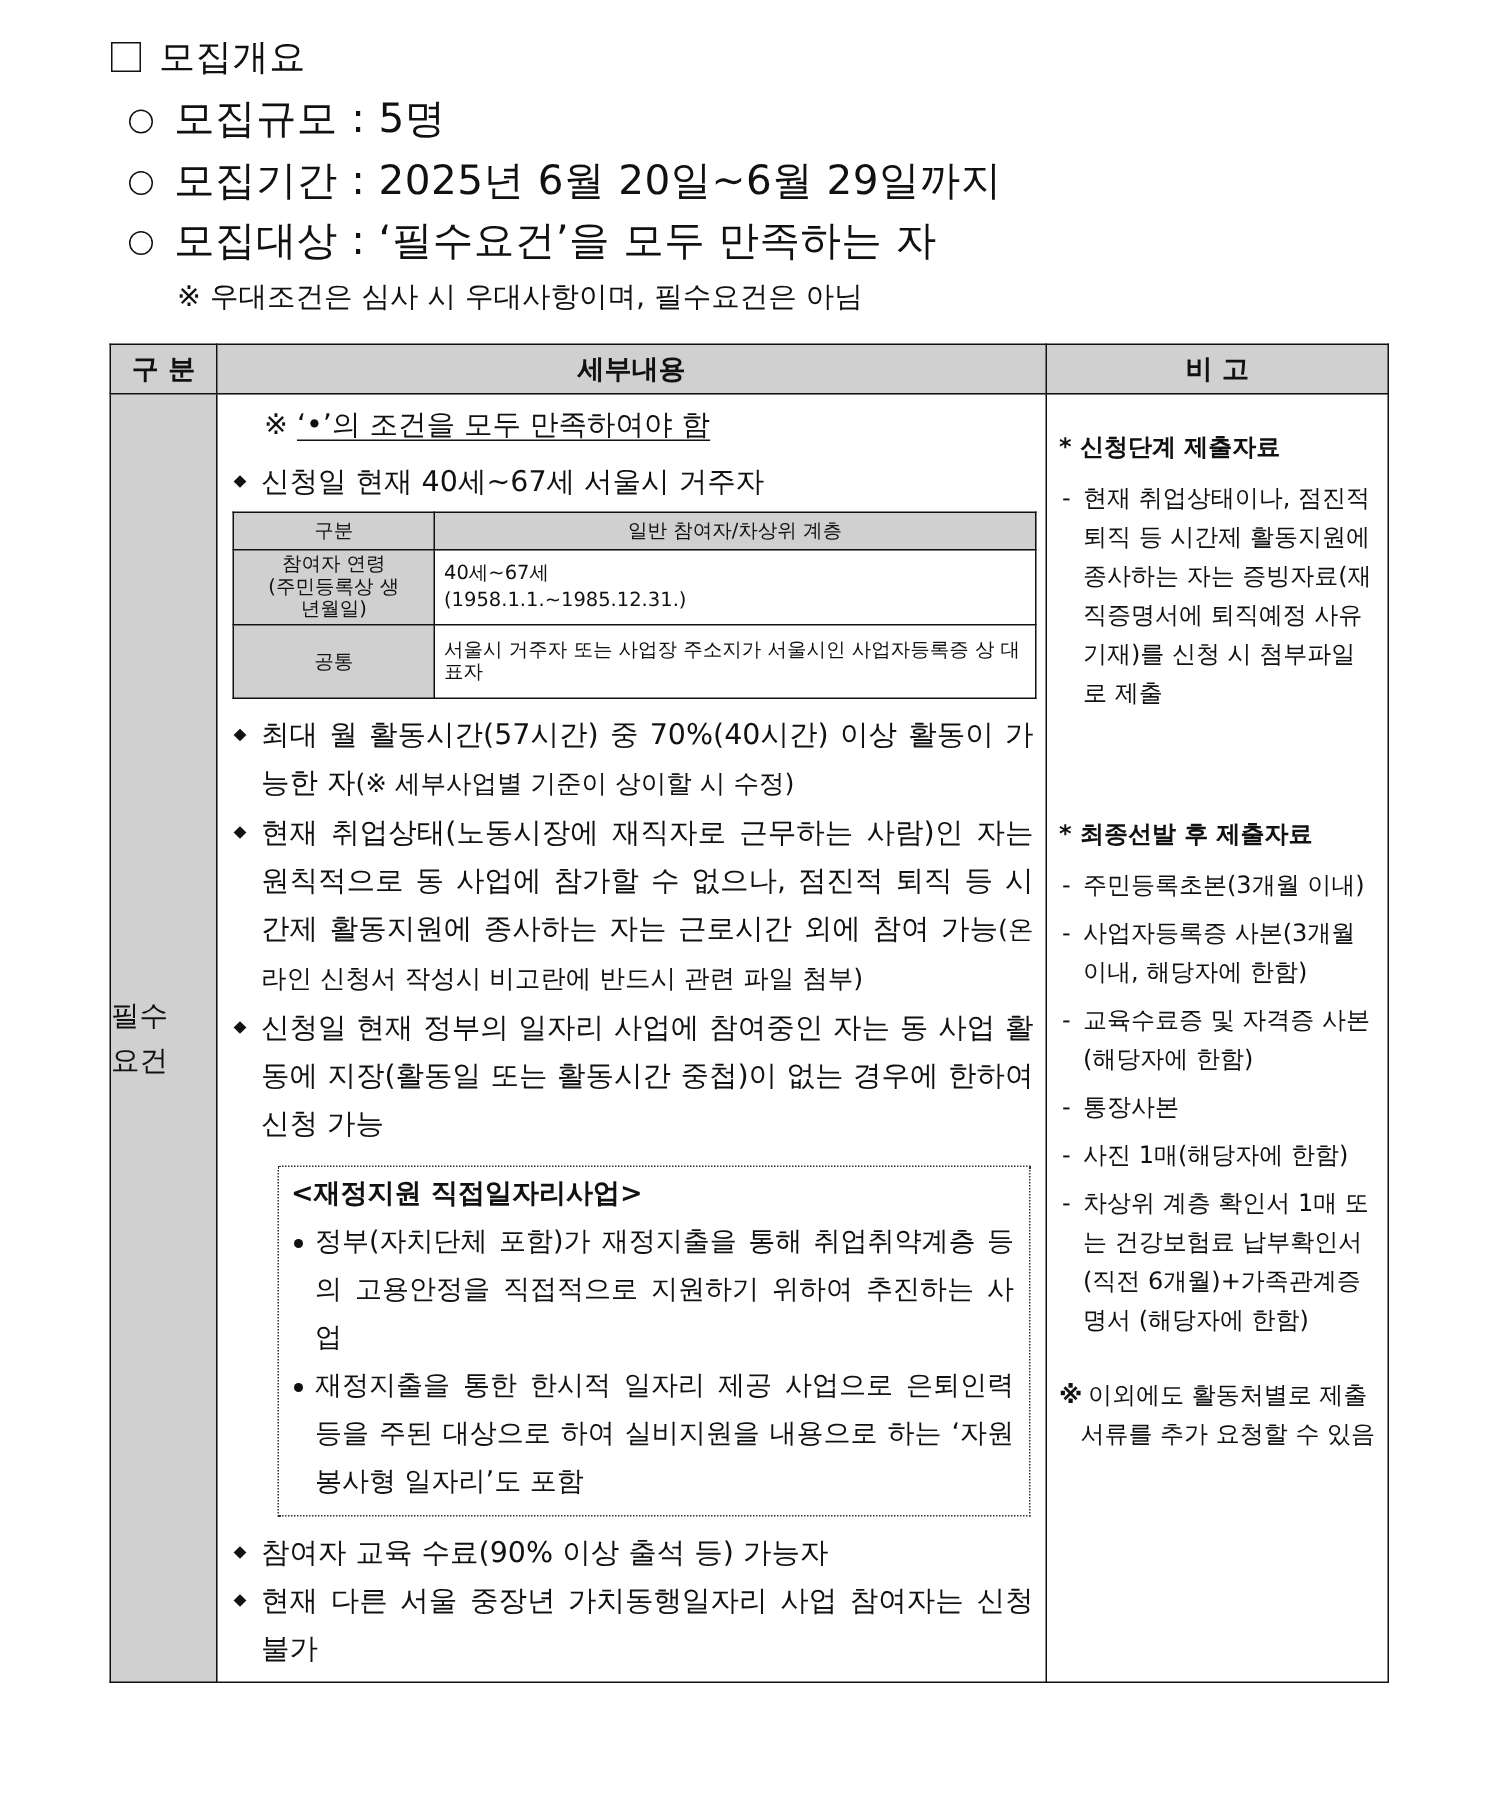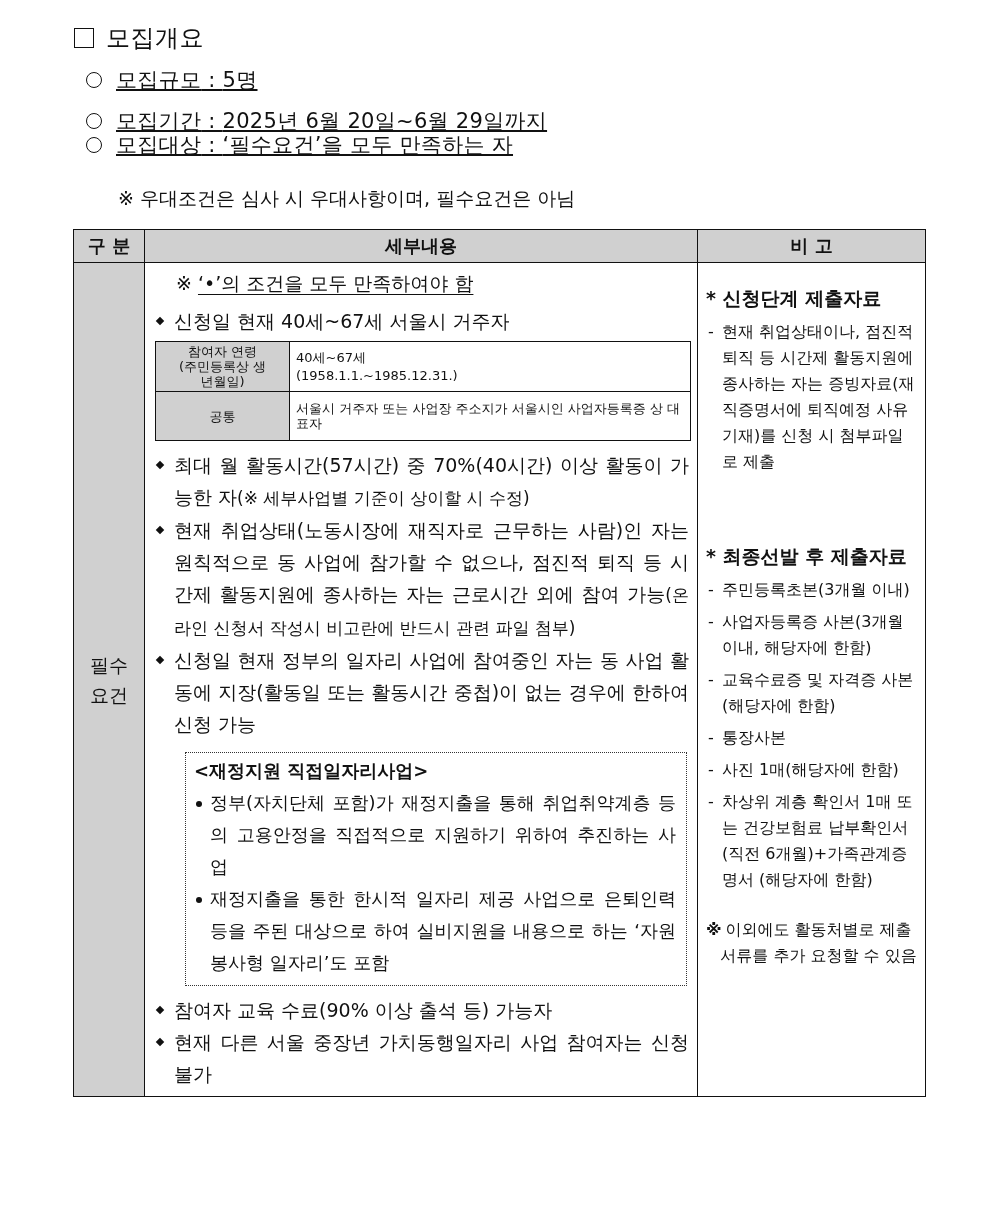--- a/index.html
+++ b/index.html
@@ -10,41 +10,41 @@
   }
   .title {
     position: absolute; left: 74px; top: 22px;
     font-size: 24px; line-height: 32px; letter-spacing: 0.5px;
   }
   .title .box {
     display: inline-block; width: 20px; height: 20px; border: 1.5px solid #111;
     vertical-align: -2px; margin-right: 12px; box-sizing: border-box;
   }
   .ov-row {
-    position: absolute; left: 86px; font-size: 21px; line-height: 28px; letter-spacing: 0.3px; text-decoration: underline;
+    position: absolute; left: 86px; font-size: 27px; line-height: 28px; letter-spacing: 0.3px;
   }
   .ov-row .circle {
     display: inline-block; width: 16px; height: 16px; border: 1.5px solid #111;
     border-radius: 50%; box-sizing: border-box; vertical-align: -1px; margin-right: 14px;
   }
   .ov-note {
     position: absolute; left: 118px; top: 185px; font-size: 19px; line-height: 26px;
   }
 
   table.main {
     position: absolute; left: 73px; top: 229px; width: 852px;
     border-collapse: collapse; table-layout: fixed; border-radius: 17px;
   }
   table.main td, table.main th { border: 1.5px solid #111; vertical-align: top; padding: 0; }
   table.main th {
     background: #d0d0d0; height: 32px; font-size: 18px; font-weight: bold;
     text-align: center; vertical-align: middle; font-family: "DejaVu Serif", serif;
   }
   td.label-cell {
-    background: #d0d0d0; text-align: center; vertical-align: middle !important;
+    background: #d0d0d0; text-align: left; vertical-align: middle !important;
     font-size: 19px; line-height: 30px; margin-left: 19px;
   }
   td.content-cell { padding: 4px 8px 6px 9px !important; font-size: 19px; line-height: 32px; }
   td.note-cell { padding: 22px 8px 6px 8px !important; font-size: 16px; line-height: 26px; }
   .notice { margin-left: 22px; }
   .notice u { text-underline-offset: 4px; }
   .bullet { position: relative; padding-left: 20px; text-align: justify; }
   .bullet::before {
     content: ""; position: absolute; left: 3px; top: 13px; width: 6px; height: 6px;
     background: #111; transform: rotate(45deg);
@@ -64,41 +64,41 @@
     border: 1px dotted #333; margin: 12px 2px 8px 31px; padding: 2px 10px 6px 8px;
     font-size: 18px; line-height: 32px;
   }
   .dotted-box .box-title { font-weight: bold; }
   .dotted-box .sub-bullet { position: relative; padding-left: 16px; text-align: justify; }
   .dotted-box .sub-bullet::before {
     content: ""; position: absolute; left: 2px; top: 14px; width: 6px; height: 6px;
     background: #111; border-radius: 50%;
   }
 
-  .note-head { font-weight: bold; font-size: 19px; margin-bottom: 8px; }
+  .note-head { font-weight: bold; font-size: 16px; margin-bottom: 8px; }
   .note-item { position: relative; padding-left: 16px; margin-bottom: 6px; }
   .note-item::before { content: "-"; position: absolute; left: 2px; }
   .note-extra { margin-top: 24px; padding-left: 14px; position: relative; text-align: center; }
   .note-extra::before { content: "※"; position: absolute; left: 0; font-weight: bold; }
   .spacer-note { height: 62px; }
 </style>
 </head>
 <body>
 
 <div class="title">
   <span class="box"></span><span>모집개요</span>
 </div>
 
 <div class="ov-row" style="top:66px;">
   <span class="circle"></span><span>모집규모</span> : <span>5명</span>
 </div>
 <div class="ov-row" style="top:107px;">
   <span class="circle"></span><span>모집기간</span> : <span>2025년 6월 20일~6월 29일까지</span>
 </div>
-<div class="ov-row" style="top:131px;">
+<div class="ov-row" style="top:147px;">
   <span class="circle"></span><span>모집대상</span> : <span>‘필수요건’을 모두 만족하는 자</span>
 </div>
 <div class="ov-note">※ 우대조건은 심사 시 우대사항이며, 필수요건은 아님</div>
 
 <table class="main">
   <colgroup>
     <col style="width:71px">
     <col style="width:553px">
     <col style="width:228px">
   </colgroup>
@@ -118,20 +118,24 @@
         <span>※ </span><u>‘•’의 조건을 모두 만족하여야 함</u>
       </div>
       <div class="bullet" style="margin-top:6px;">신청일 현재 40세~67세 서울시 거주자</div>
 
       <table class="inner">
         <colgroup>
               <col style="width:134px">
               <col>
             </colgroup>
         <tbody>
+              <tr>
+          <td class="ih">구분</td>
+          <td class="ih">일반 참여자/차상위 계층</td>
+        </tr>
         <tr>
           <td class="il" style="height:44px;">
             <div>참여자 연령</div>
             <div>(주민등록상 생</div>
             <div>년월일)</div>
           </td>
           <td class="ic">
             <div style="line-height:18px;">40세~67세</div>
             <div style="line-height:18px;">(1958.1.1.~1985.12.31.)</div>
           </td>

